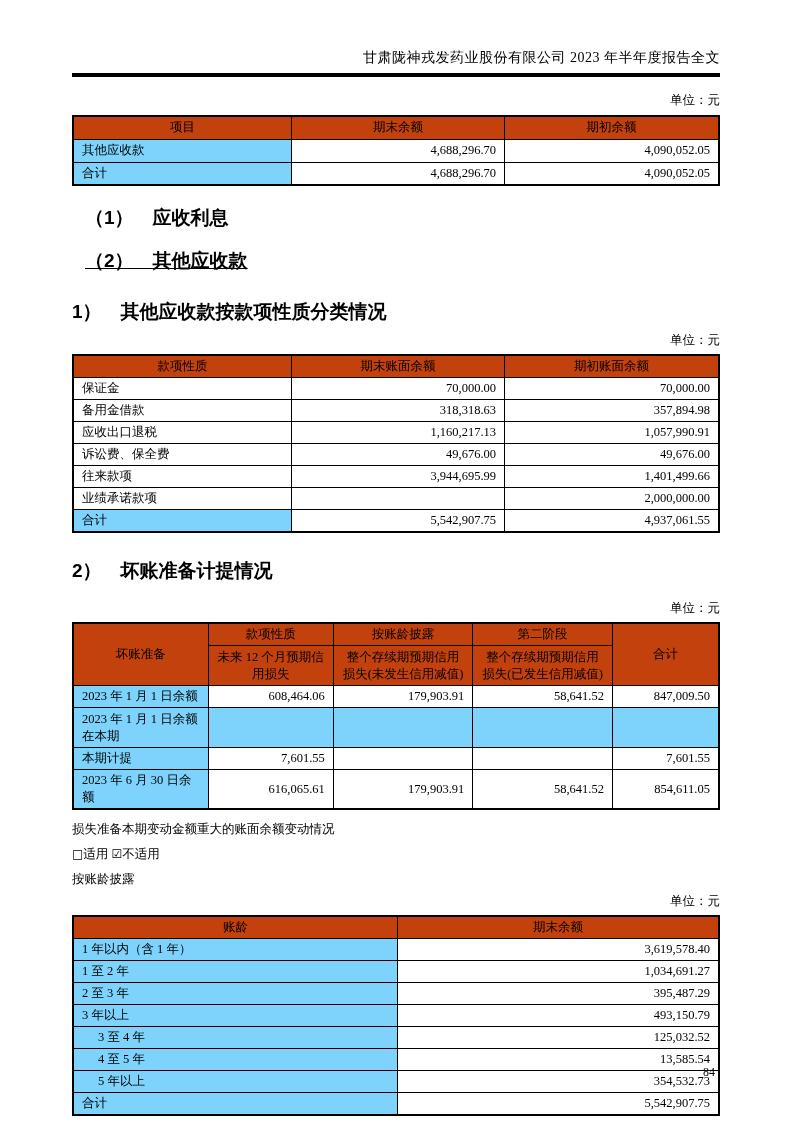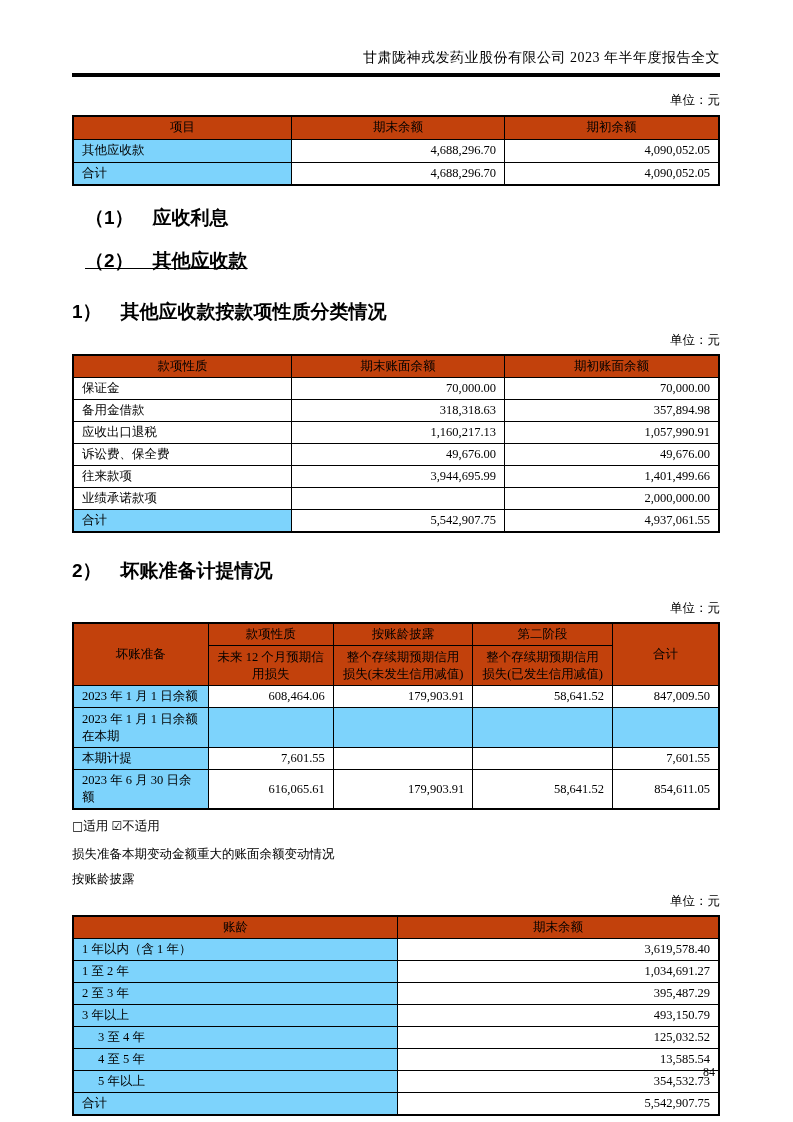--- a/index.html
+++ b/index.html
@@ -224,25 +224,25 @@
       <tr>
         <td class="gray">2023 年 6 月 30 日余额</td>
         <td class="num">616,065.61</td>
         <td class="num">179,903.91</td>
         <td class="num">58,641.52</td>
         <td class="num">854,611.05</td>
       </tr>
     </tbody>
       </table>
 
+    <div class="note n1">损失准备本期变动金额重大的账面余额变动情况</div>
     <div class="note n2">
       <span class="chk">□</span><span>适用</span>
       <span class="chk">☑</span><span>不适用</span>
     </div>
-    <div class="note n1">损失准备本期变动金额重大的账面余额变动情况</div>
     <div class="note n3">按账龄披露</div>
 
     <div class="unit-line u4">单位：元</div>
 
     <table class="t t4">
       <colgroup>
           <col style="width:50.2%">
           <col style="width:49.8%">
         </colgroup>
       <tbody>

